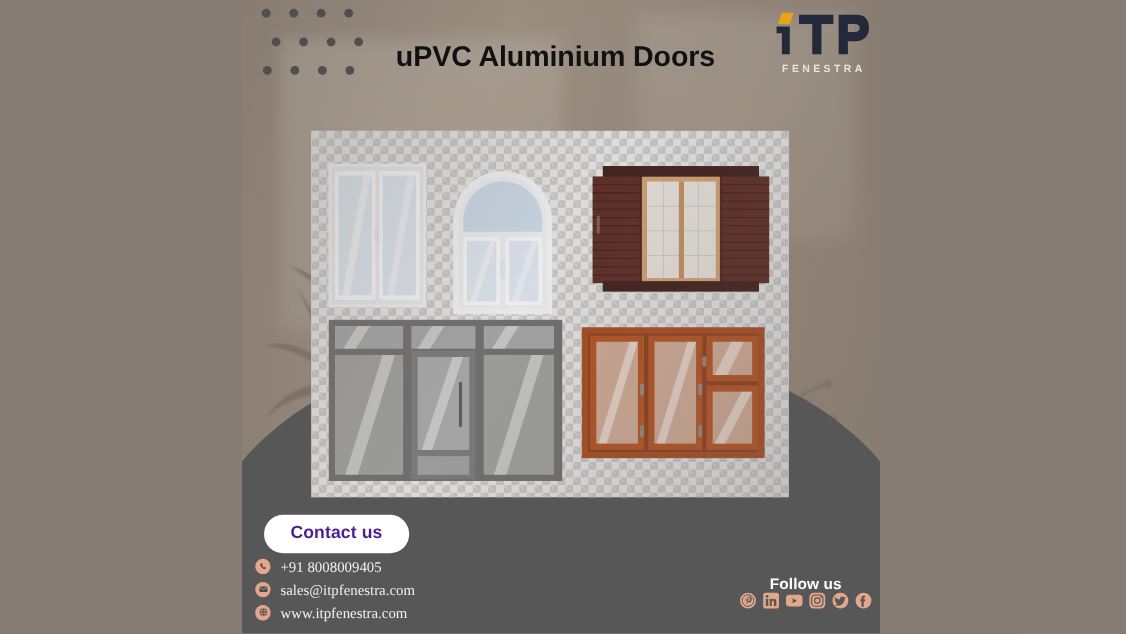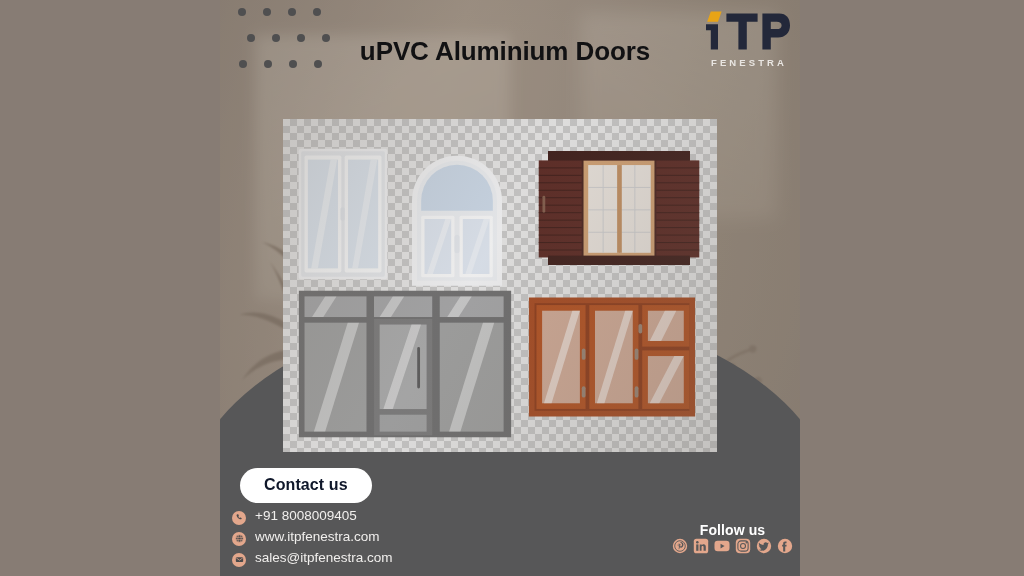--- a/index.html
+++ b/index.html
@@ -110,26 +110,26 @@
   .product .shade{
     position:absolute; inset:0;
     background:linear-gradient(120deg,rgba(120,112,104,.30),rgba(120,112,104,.10) 45%,rgba(110,104,96,.30));
     pointer-events:none; z-index:9;
   }
   .product svg{ position:absolute; }
 
   
   .contact-btn{
     position:absolute; left:20px; top:468px; z-index:30;
-    background:#ffffff; color:#0f172a; font-weight:bold; font-size:16px;
+    background:#ffffff; color:#4c1d95; font-weight:bold; font-size:16px;
     padding:9px 24px 10px; border-radius:20px; border:none;
     letter-spacing:.1px; line-height:1;
   }
   .contact-list{ position:absolute; left:12px; top:508px; z-index:30; }
-  .crow{ display:flex; align-items:flex-end; gap:9px; margin-bottom:4px; }
+  .crow{ display:flex; align-items:flex-start; gap:9px; margin-bottom:4px;font-family:Liberation Serif, serif; }
   .crow .ci{
     width:14px; height:14px; border-radius:50%;
     background:#e3a78c; display:flex; align-items:center; justify-content:center;
     flex:0 0 14px;
   }
   .crow .ci svg{ width:9px; height:9px; display:block; }
   .crow .ctxt{ color:#f1efed; font-size:13.5px; line-height:1.25; }
 
   
   .follow{ position:absolute; right:7px; top:522px; z-index:30; text-align:center; }
@@ -343,39 +343,39 @@
         <span class="ci">
           <svg viewBox="0 0 16 16">
               <path fill="#4a4a4b" d="M4.5 2c-.6 0-1.2.4-1.5 1-.4.9-.2 2 .4 3.2.9 1.9 2.5 3.5 4.4 4.4 1.2.6 2.3.8 3.2.4.6-.3 1-.9 1-1.5 0-.3-.2-.6-.5-.7l-1.8-.8c-.3-.1-.6 0-.8.2l-.6.7c-1-.5-1.9-1.4-2.4-2.4l.7-.6c.2-.2.3-.5.2-.8L6 2.5c-.1-.3-.4-.5-.7-.5z"></path>
             </svg>
         </span>
         <span class="ctxt">+91 8008009405</span>
       </div>
       <div class="crow">
         <span class="ci">
           <svg viewBox="0 0 16 16">
+              <rect x="1.5" y="4" width="13" height="8.6" rx="1.4" fill="#4a4a4b"></rect>
+              <path d="M2 5l6 4.2L14 5" stroke="#e3a78c" stroke-width="1.3" fill="none"></path>
+            </svg>
+        </span>
+        <span class="ctxt">sales@itpfenestra.com</span>
+      </div>
+      <div class="crow">
+        <span class="ci">
+          <svg viewBox="0 0 16 16">
               <circle cx="8" cy="8" r="6.6" fill="#4a4a4b"></circle>
               <g stroke="#e3a78c" stroke-width="1" fill="none">
                 <circle cx="8" cy="8" r="6.6"></circle>
                 <ellipse cx="8" cy="8" rx="2.9" ry="6.6"></ellipse>
                 <path d="M1.6 6h12.8M1.6 10h12.8"></path>
               </g>
             </svg>
         </span>
         <span class="ctxt">www.itpfenestra.com</span>
       </div>
-      <div class="crow">
-        <span class="ci">
-          <svg viewBox="0 0 16 16">
-              <rect x="1.5" y="4" width="13" height="8.6" rx="1.4" fill="#4a4a4b"></rect>
-              <path d="M2 5l6 4.2L14 5" stroke="#e3a78c" stroke-width="1.3" fill="none"></path>
-            </svg>
-        </span>
-        <span class="ctxt">sales@itpfenestra.com</span>
-      </div>
     </div>
 
     <div class="follow">
       <div class="follow-title">Follow us</div>
       <div class="social">
         <svg class="sicon" viewBox="0 0 20 20">
           <circle cx="10" cy="10" r="9" fill="#e3a78c"></circle>
           <circle cx="10" cy="10" r="6.6" fill="none" stroke="#575758" stroke-width="1.1"></circle>
           <path d="M10.3 6.1c-2 0-3.2 1.3-3.2 2.8 0 .7.3 1.4.9 1.7.1.1.2 0 .2-.1l.1-.5c0-.1 0-.2-.1-.3-.2-.3-.3-.6-.3-1 0-1.2 1-2.3 2.5-2.3 1.4 0 2.1.8 2.1 1.8 0 1.4-.6 2.5-1.5 2.5-.5 0-.9-.4-.8-.9.2-.6.4-1.3.4-1.7 0-.4-.2-.8-.7-.8-.6 0-1 .6-1 1.4 0 .5.2.9.2.9s-.6 2.6-.7 3.1c-.1.6 0 1.4 0 1.5 0 .1.1.1.2 0 .1-.1.6-.8.8-1.4l.4-1.4c.2.4.8.7 1.4.7 1.8 0 3.1-1.7 3.1-3.9 0-1.7-1.4-3-3.3-3.1z" fill="#575758"></path>
         </svg>

